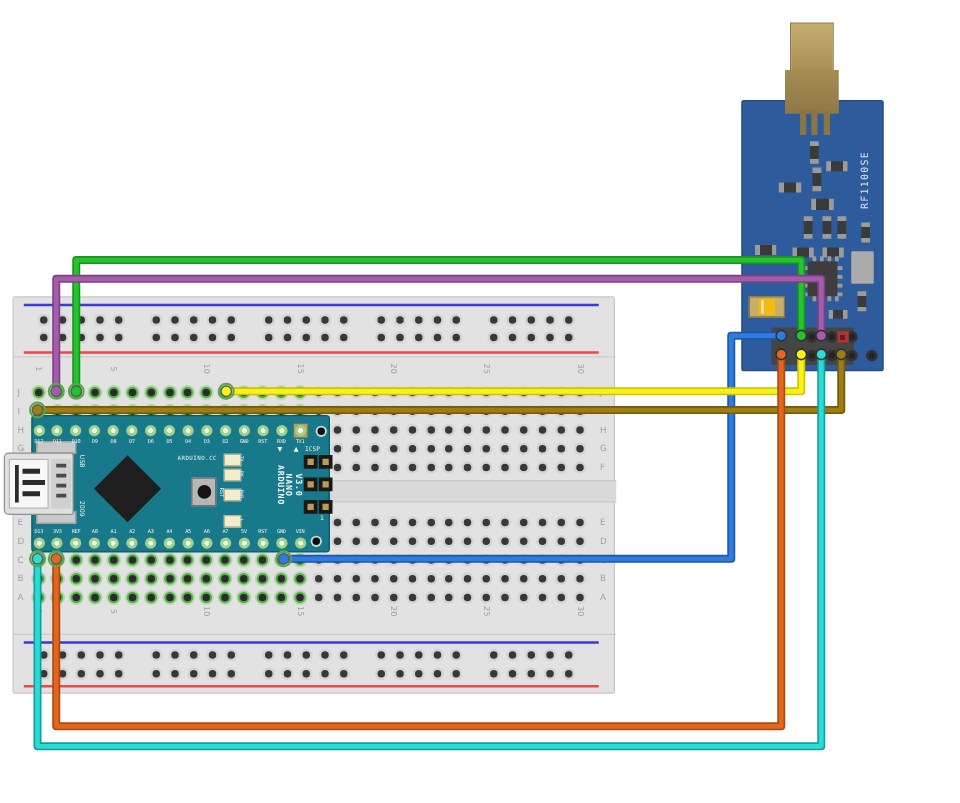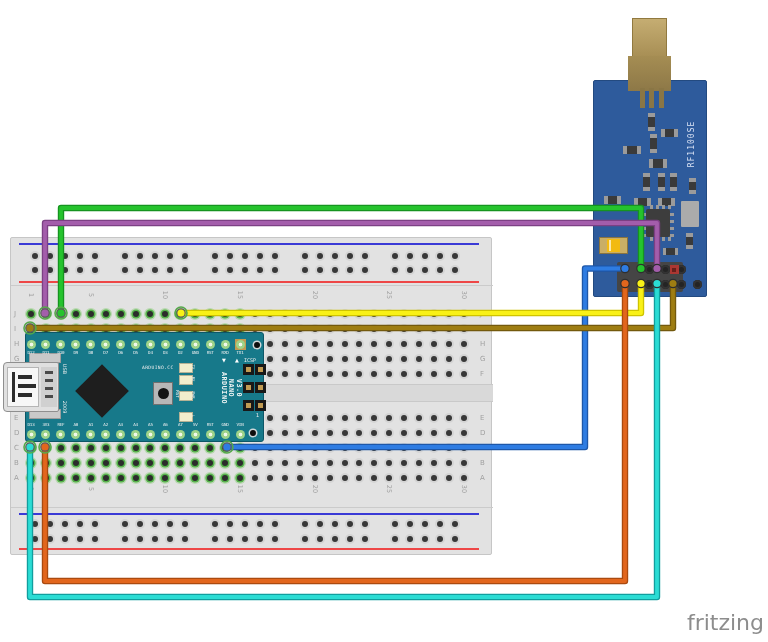--- a/index.html
+++ b/index.html
@@ -720,14 +720,13 @@
       <circle cx="30" cy="328" r="4.2" fill="#9e7d12" stroke="#5c5c5c" stroke-width="1.2"></circle>
       <circle cx="673" cy="283.5" r="4.2" fill="#9e7d12" stroke="#2f2f2f" stroke-width="1.2"></circle>
       <circle cx="45" cy="447" r="6" fill="none" stroke="#55a84a" stroke-width="1.6"></circle>
       <circle cx="45" cy="447" r="4.2" fill="#e2661d" stroke="#5c5c5c" stroke-width="1.2"></circle>
       <circle cx="625" cy="283.5" r="4.2" fill="#e2661d" stroke="#2f2f2f" stroke-width="1.2"></circle>
       <circle cx="30" cy="447" r="6" fill="none" stroke="#55a84a" stroke-width="1.6"></circle>
       <circle cx="30" cy="447" r="4.2" fill="#2bdcd4" stroke="#5c5c5c" stroke-width="1.2"></circle>
       <circle cx="657" cy="283.5" r="4.2" fill="#2bdcd4" stroke="#2f2f2f" stroke-width="1.2"></circle>
     </svg>
 
-  <div id="watermark">fritzing</div>
 </div>
 
 </body></html>

